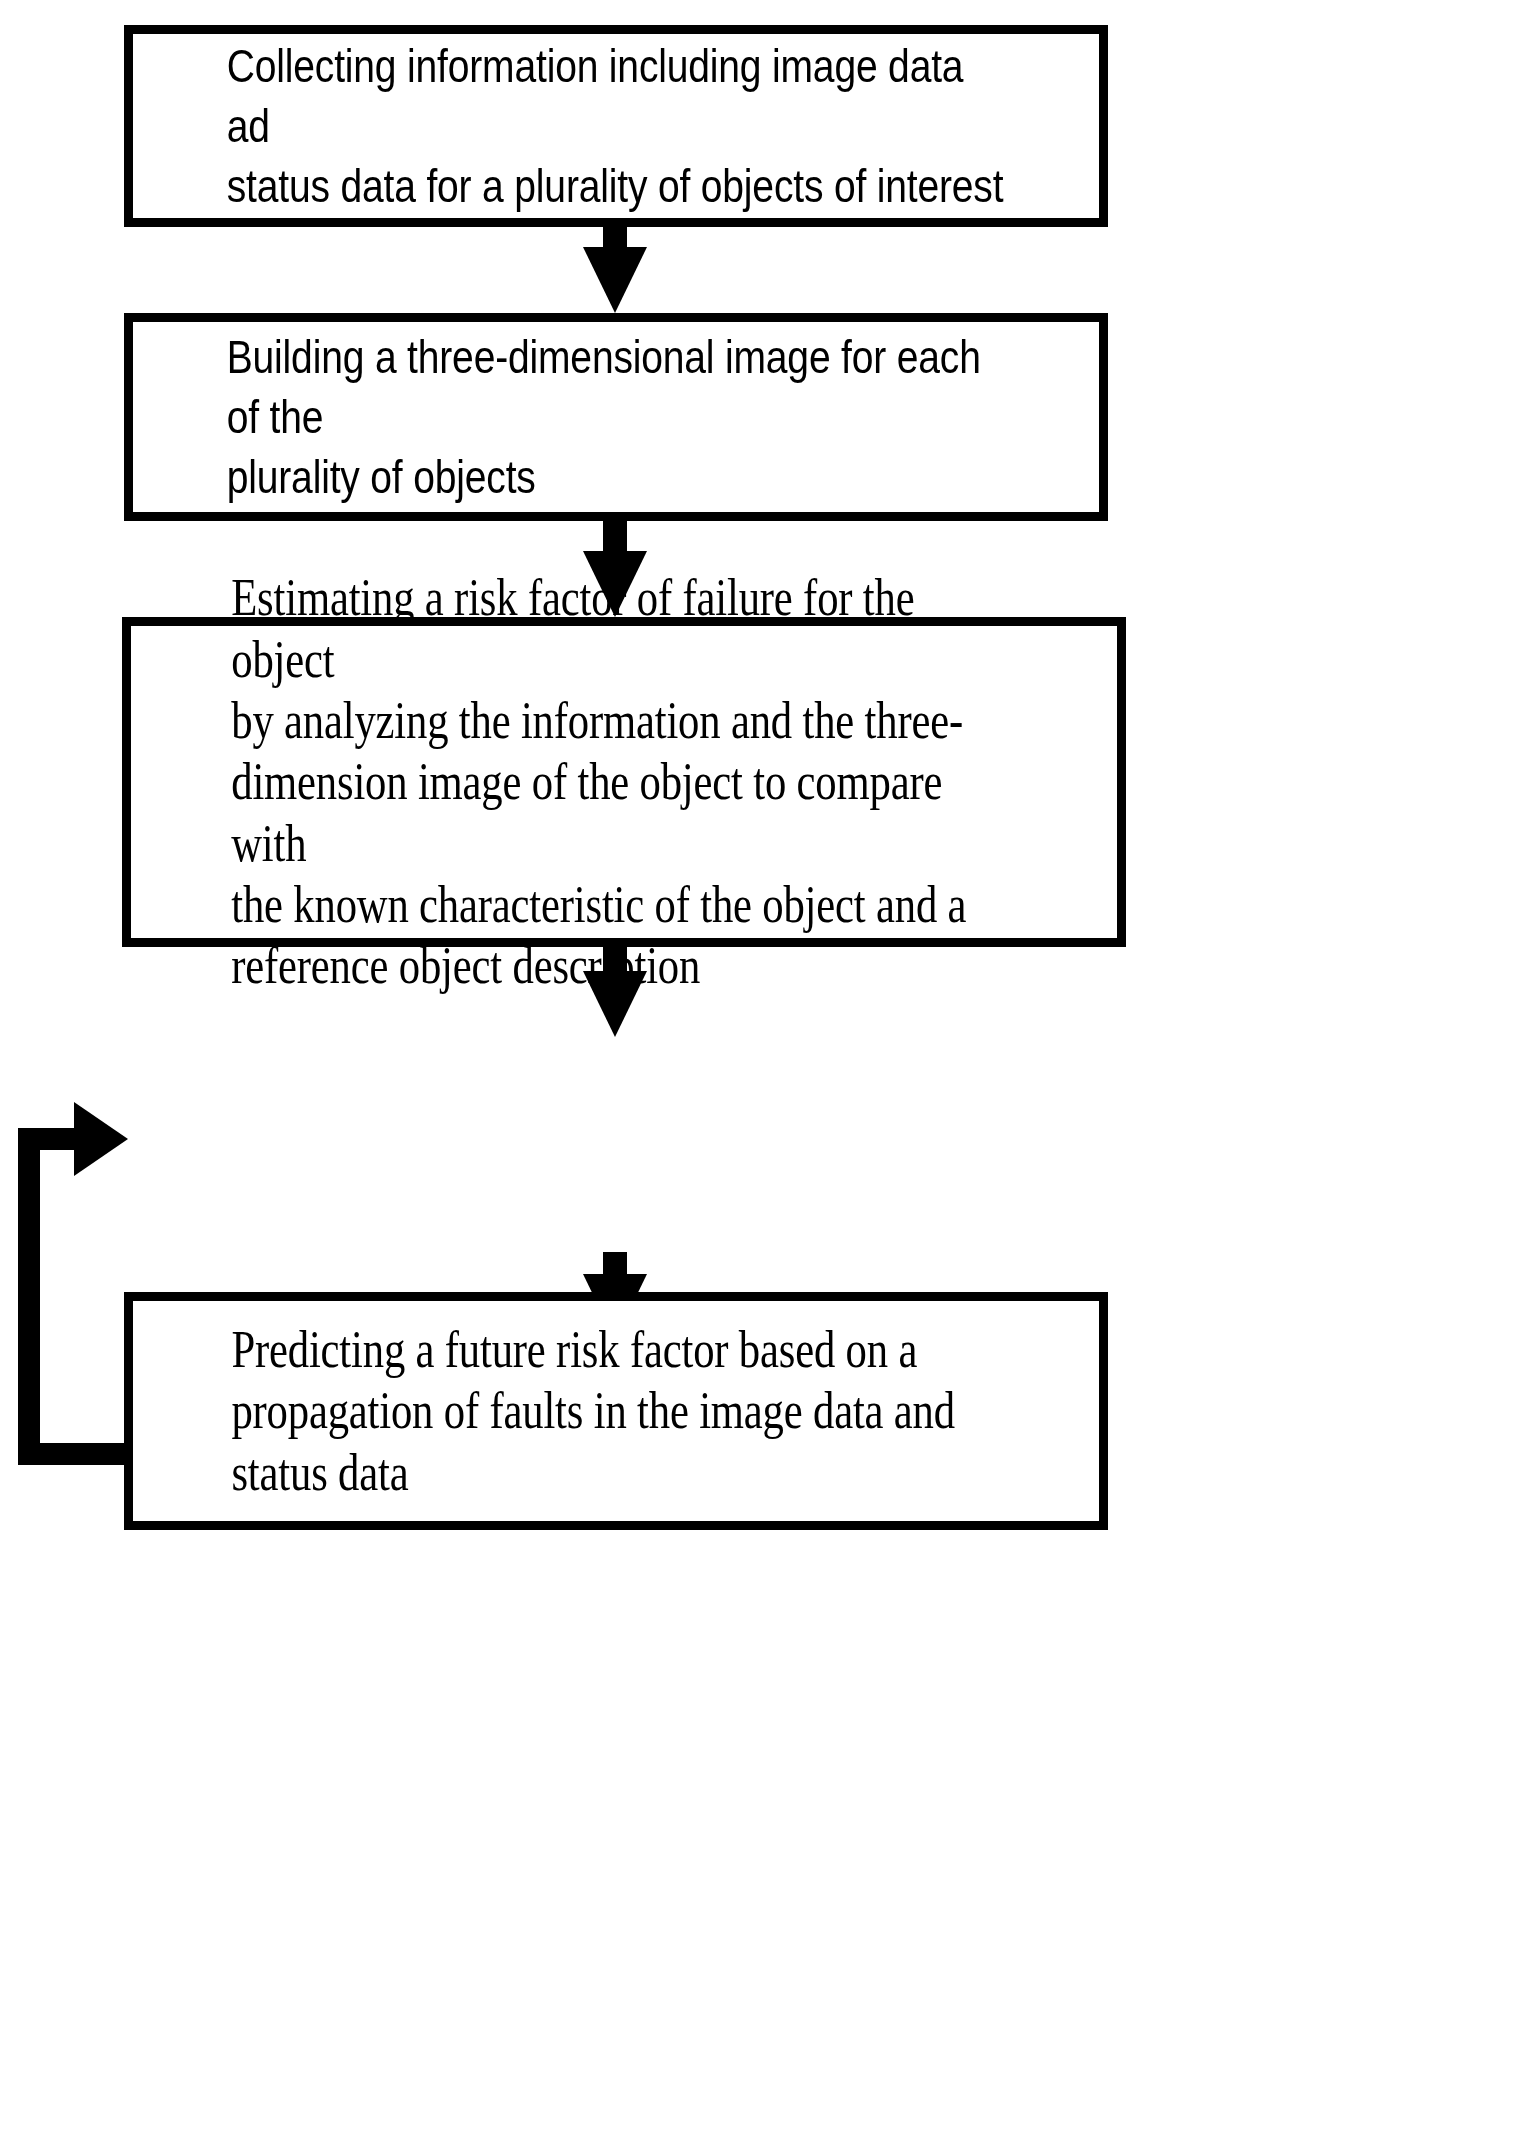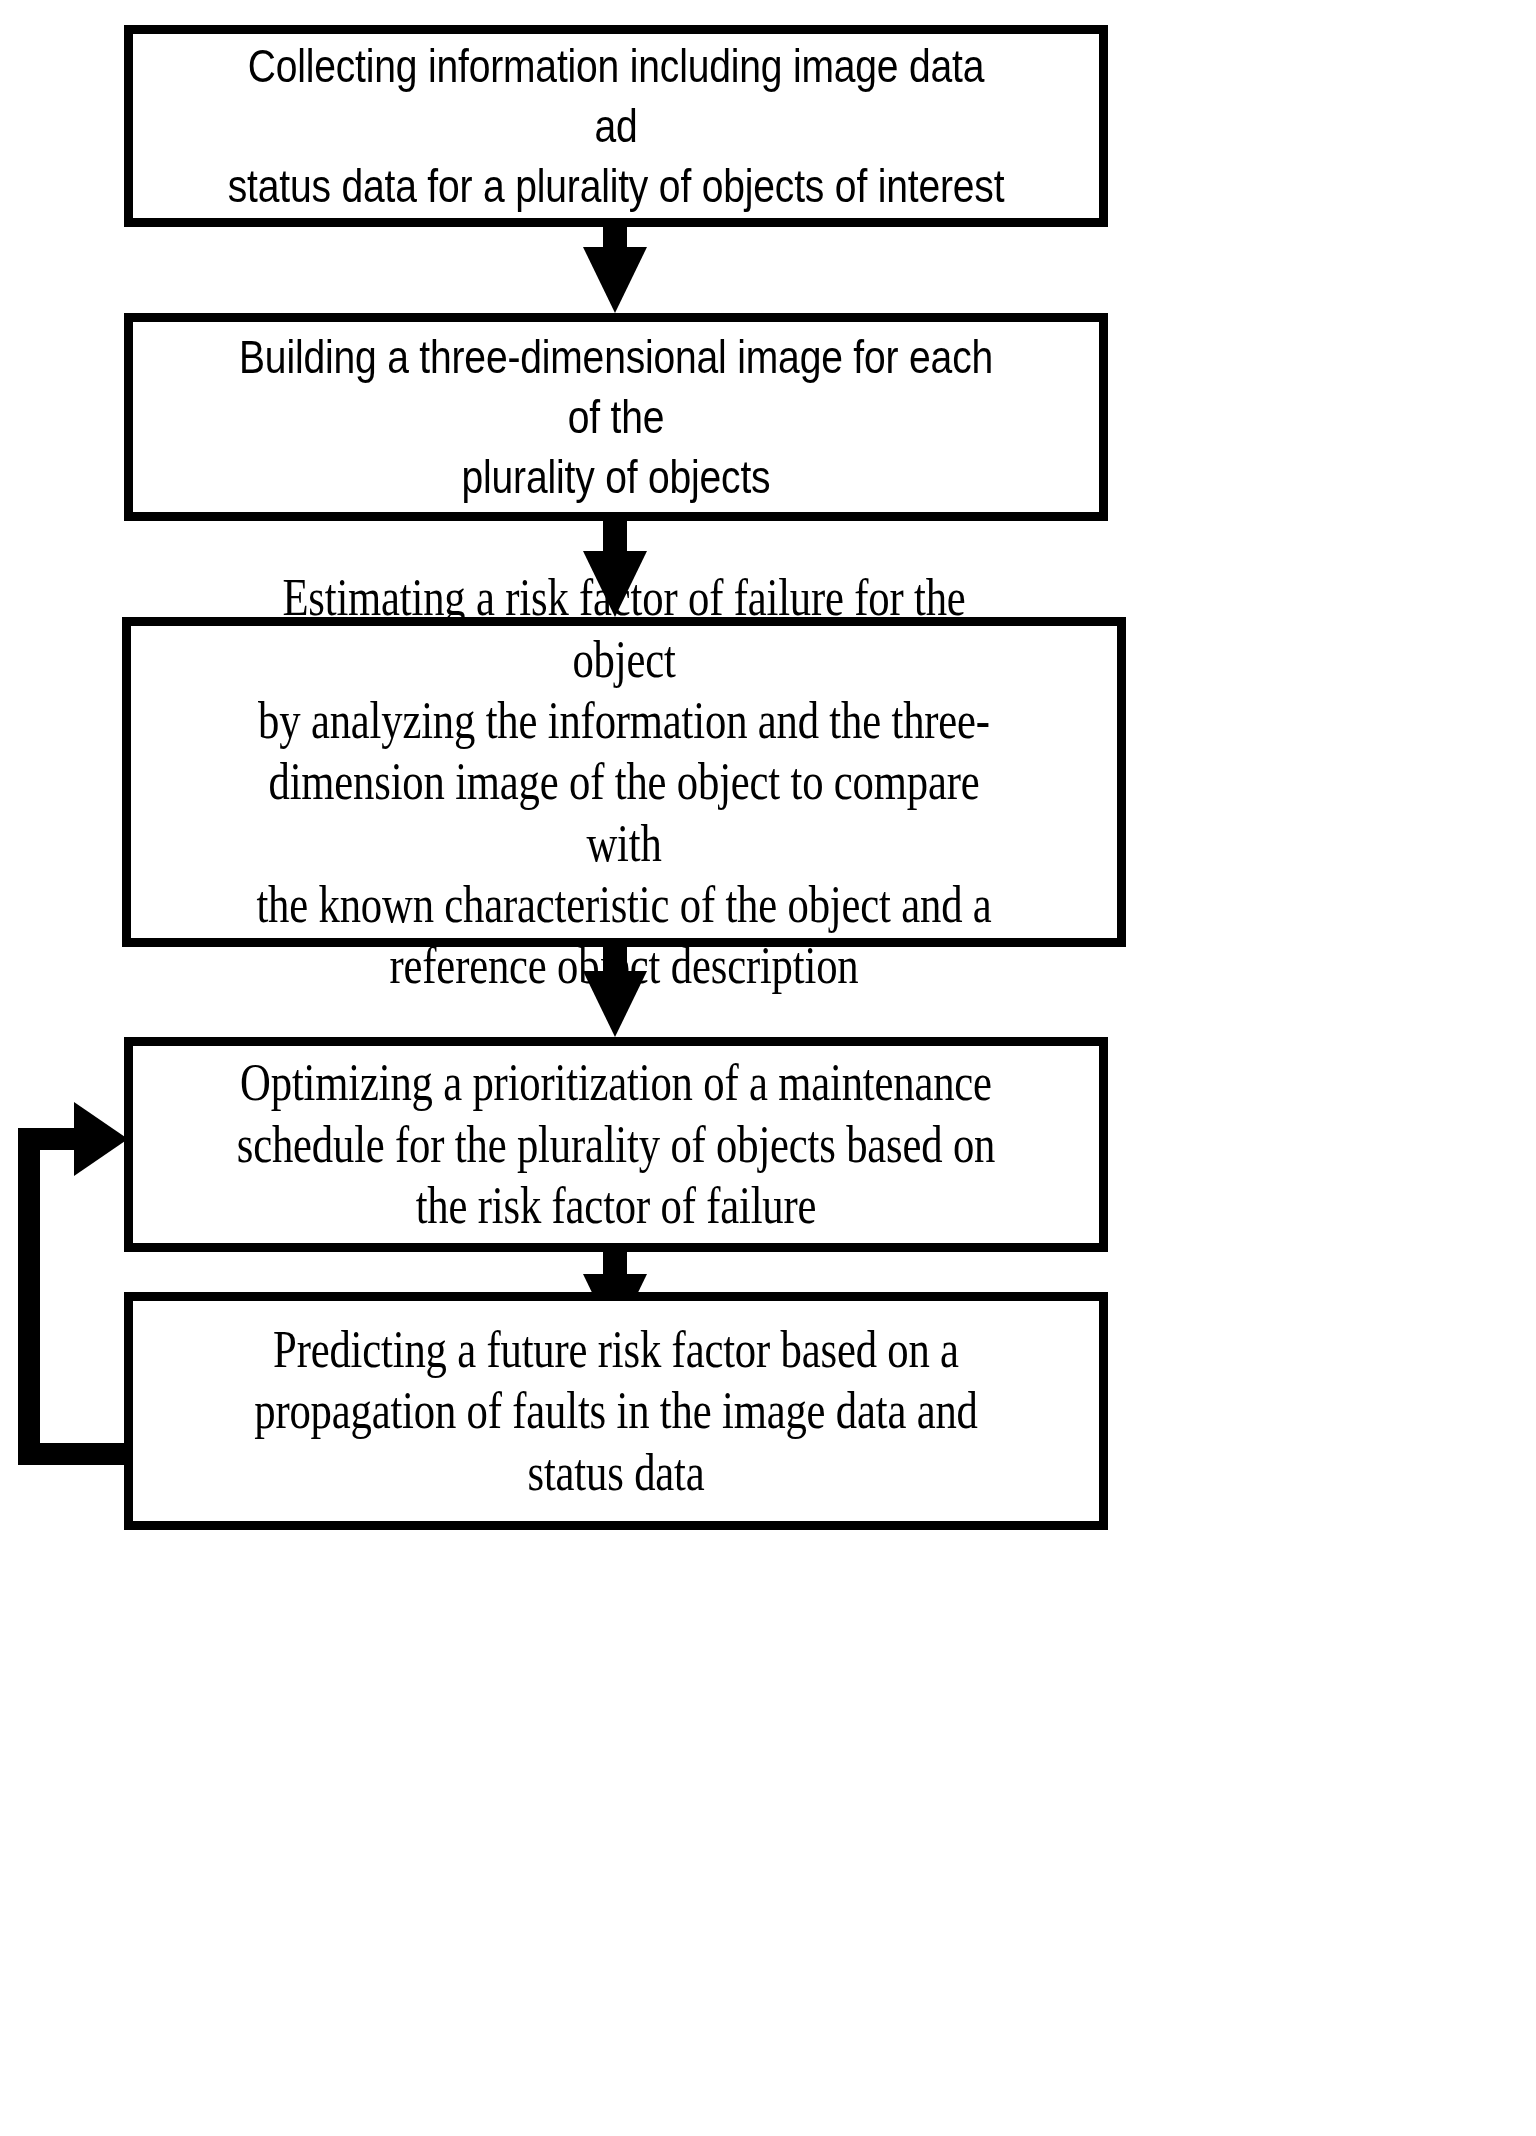--- a/index.html
+++ b/index.html
@@ -19,21 +19,20 @@
     overflow: hidden;
   }
   .node {
     position: absolute;
     box-sizing: border-box;
     background: #ffffff;
     border: 9px solid #000000;
     display: flex;
     align-items: center;
     justify-content: center;
-    text-align: center;
     color: #000000;
   }
   .node .txt {
     display: block;
     width: 100%;
     padding: 0 14px;
     box-sizing: border-box;
     white-space: pre-line;
   }
   
@@ -124,25 +123,20 @@
 dimension image of the object to compare with
 the known characteristic of the object and a
 reference object description</span>
   </div>
 
   <div class="arrow-v" style="left:583px; top:947px; width:64px; height:90px;">
     <span class="stem" style="height:34px;"></span>
     <span class="head"></span>
   </div>
 
-  <div class="node serif" style="left:124px; top:1037px; width:984px; height:215px;">
-    <span class="txt">Optimizing a prioritization of a maintenance
-schedule for the plurality of objects based on
-the risk factor of failure</span>
-  </div>
 
   <div class="arrow-v" style="left:583px; top:1252px; width:64px; height:88px;">
     <span class="stem" style="height:32px;"></span>
     <span class="head"></span>
   </div>
 
   <div class="node serif" style="left:124px; top:1292px; width:984px; height:238px;">
     <span class="txt">Predicting a future risk factor based on a
 propagation of faults in the image data and
 status data</span>

